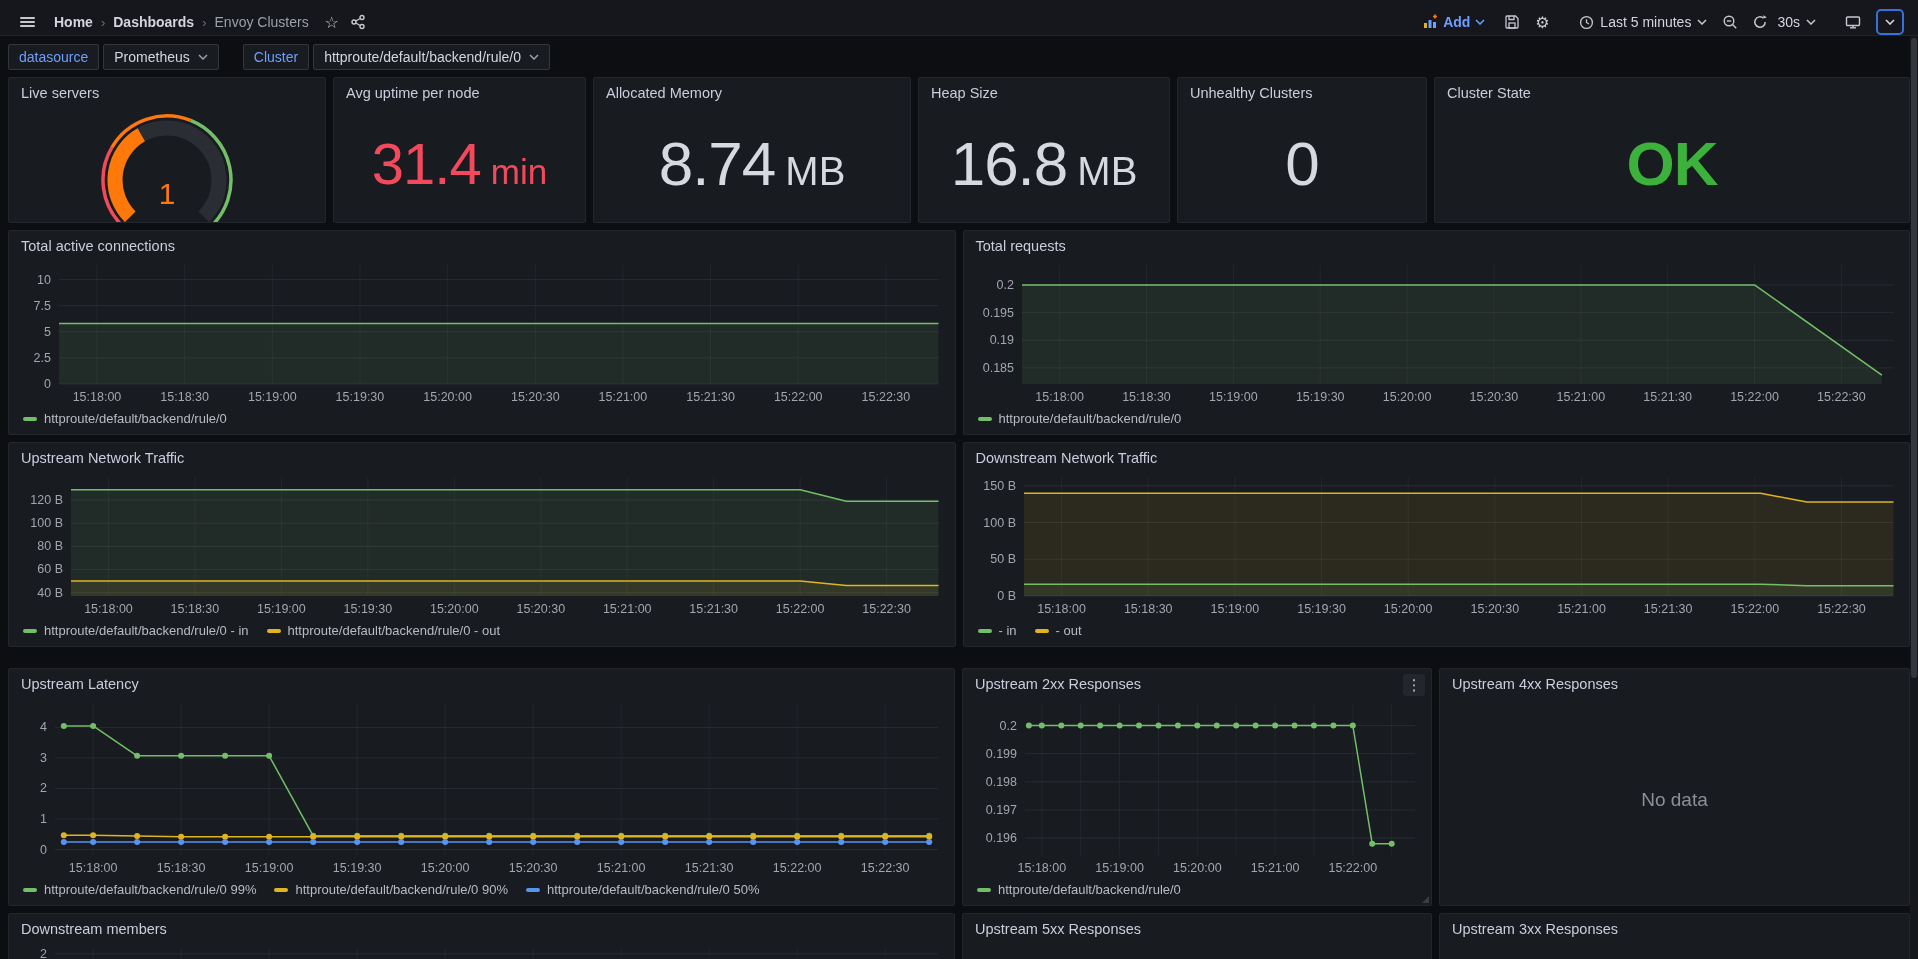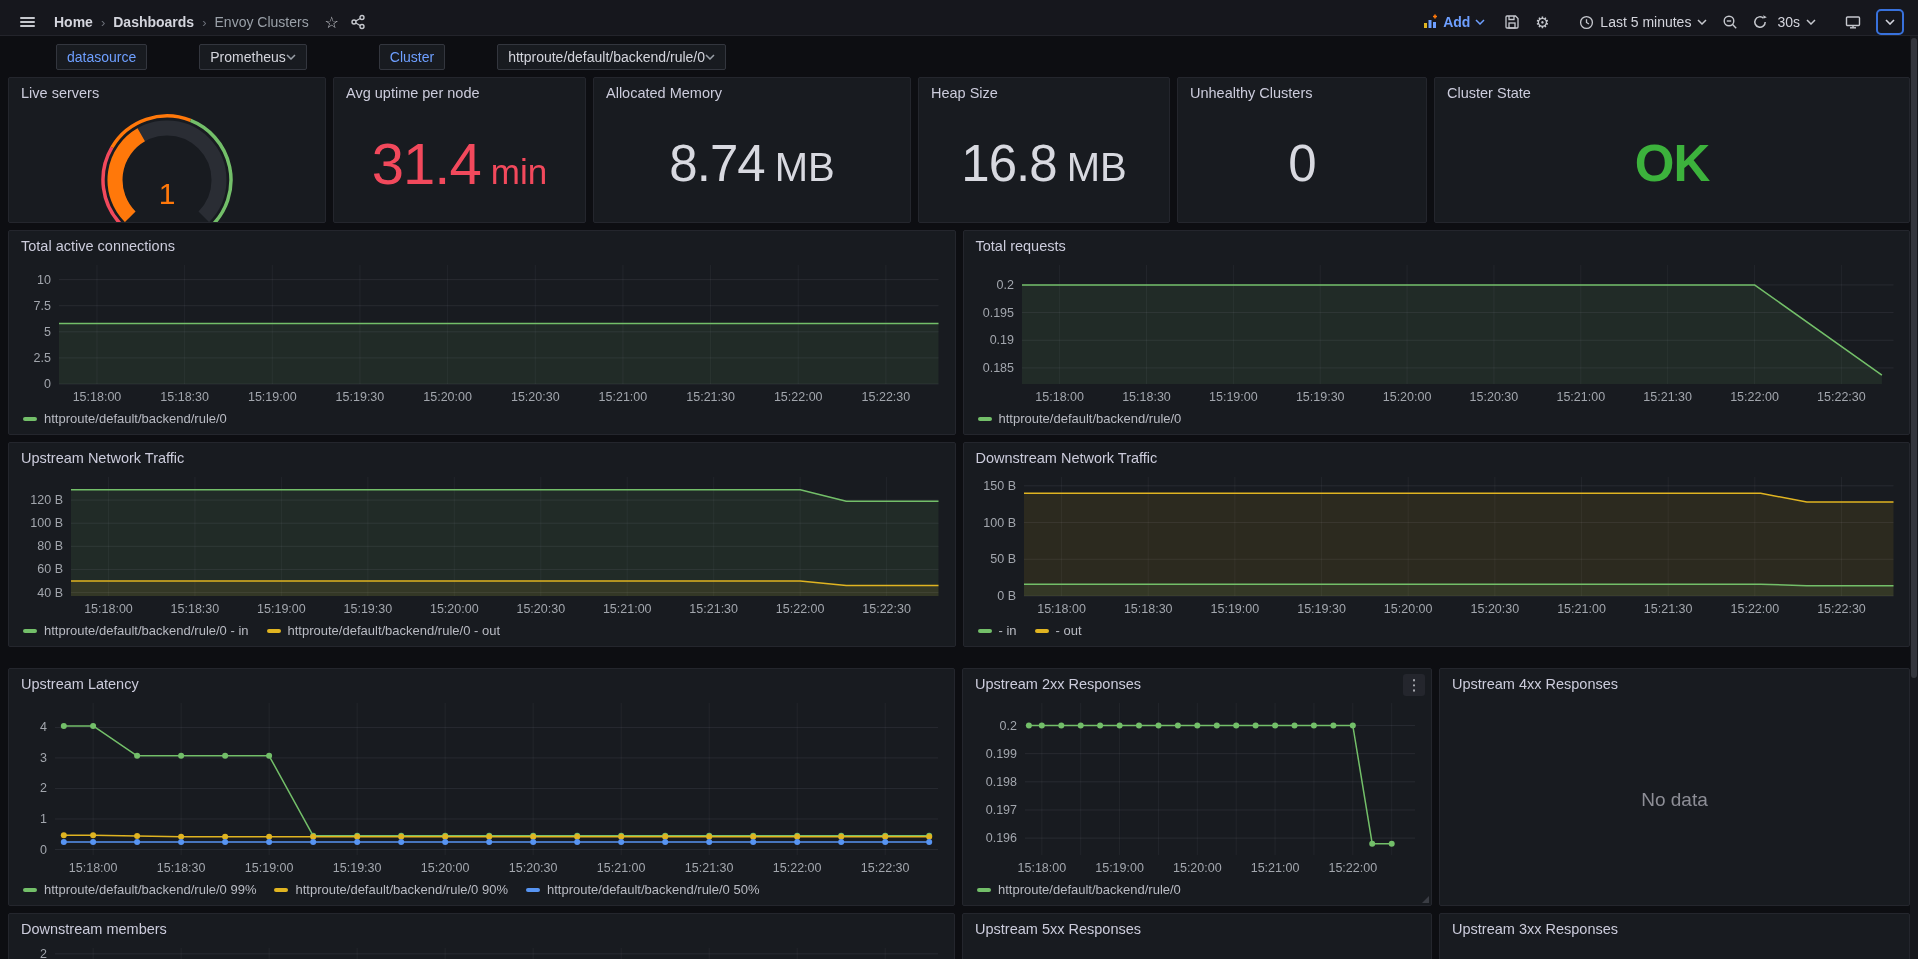--- a/index.html
+++ b/index.html
@@ -28,41 +28,41 @@
     display:flex; align-items:center; justify-content:center; margin-left:6px; cursor:pointer; }
   .group-gap { margin-left:14px; }
 
   
   .dash { position:absolute; top:36px; left:0; right:0; height:923px; padding:8px 8px 0 8px;
     display:flex; flex-direction:column; gap:7px; overflow:hidden; }
 
   .filter-row { display:flex; align-items:center; gap:24px; height:26px; flex:0 0 auto; }
   .chip-pair { display:flex; gap:4px; }
   .chip { height:26px; display:flex; align-items:center; padding:4px 10px; background:#181b20;
-    border:1px solid #33363e; border-radius:2px; font-size:14px;margin-left:48px; }
+    border:1px solid #33363e; border-radius:2px; font-size:14px; }
   .chip-label { color:#6E9FFF; font-weight:500; }
-  .chip-value { color:#d4d5dd; cursor:pointer; }
+  .chip-value { color:#d4d5dd; gap:8px; cursor:pointer; }
 
   .row { display:grid; gap:7px; flex:0 0 auto; }
   .row-stats { grid-template-columns:318px 253px 318px 252px 250px 1fr; height:146px; }
   .row-2col { grid-template-columns:1fr 1fr; height:205px; }
   .row-3col { grid-template-columns:947px 470px 1fr; height:238px;margin-top:14px; }
   .row-bottom { grid-template-columns:947px 470px 1fr; height:160px; flex:0 0 auto; }
 
   .panel { background:#181b20; border:1px solid #24262d; border-radius:2px; position:relative;
     display:flex; flex-direction:column; overflow:hidden; }
   .panel-title { font-size:14.5px; font-weight:500; color:#CCCCDC; padding:7px 12px 3px 12px;
     white-space:nowrap; overflow:hidden; cursor:pointer; flex:0 0 auto; }
   .kebab { position:absolute; top:5px; right:6px; width:22px; height:22px; border-radius:3px;
     background:#24262d; color:#c6c8ce; font-size:15px; line-height:22px; text-align:center; cursor:pointer; }
 
   
   .stat-body { flex:1; display:flex; align-items:center; justify-content:center; }
   .stat-line { display:flex; align-items:baseline; gap:10px;text-align:center; }
-  .stat-value { font-size:51px; font-weight:500; color:#D8D9E0; letter-spacing:-1px; }
+  .stat-value { font-size:62px; font-weight:500; color:#D8D9E0; letter-spacing:-1px; }
   .stat-unit { font-size:40px; font-weight:500; color:#D8D9E0; }
   .stat-value.mid { font-size:58px; }
   .stat-unit.mid { font-size:35px; }
   .gauge-svg { flex:1; width:100%; }
 
   
   .chart-svg { flex:1 1 auto; width:calc(100% - 12px); margin:0 6px; }
   .legend { flex:0 0 auto; display:flex; gap:18px; padding:3px 12px 8px 14px; font-size:13px;
     color:#b9bbc3; white-space:nowrap; overflow:hidden; }
   .legend-item { display:flex; align-items:center; gap:7px; cursor:pointer; }

